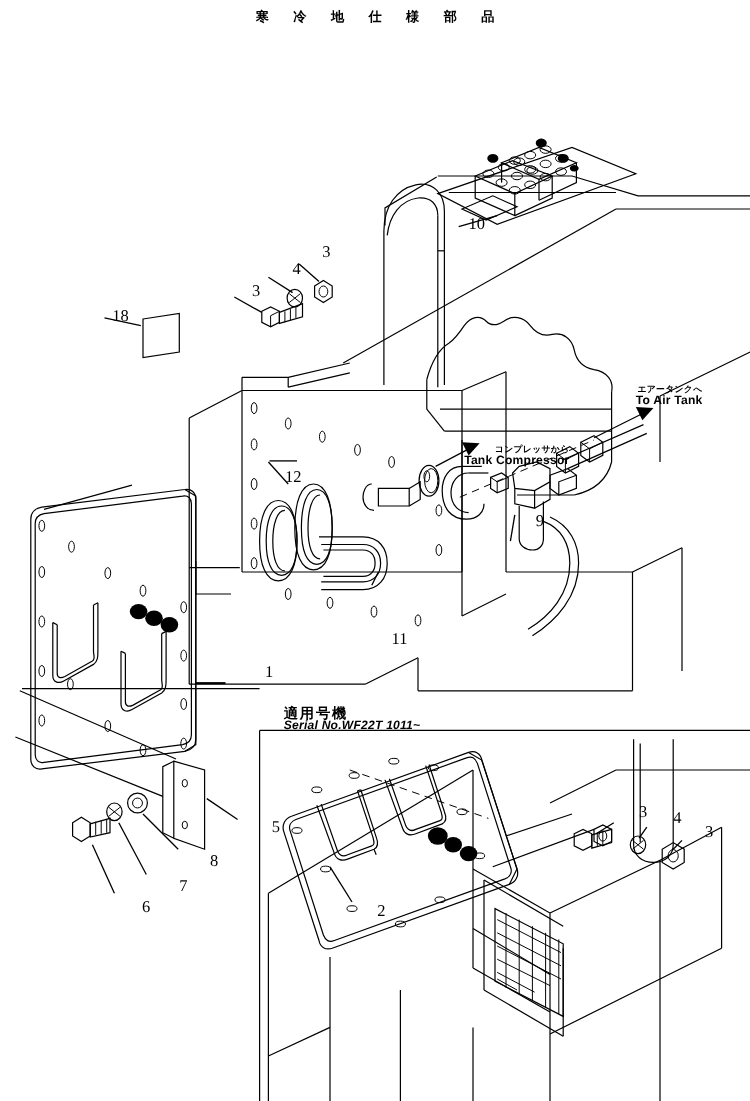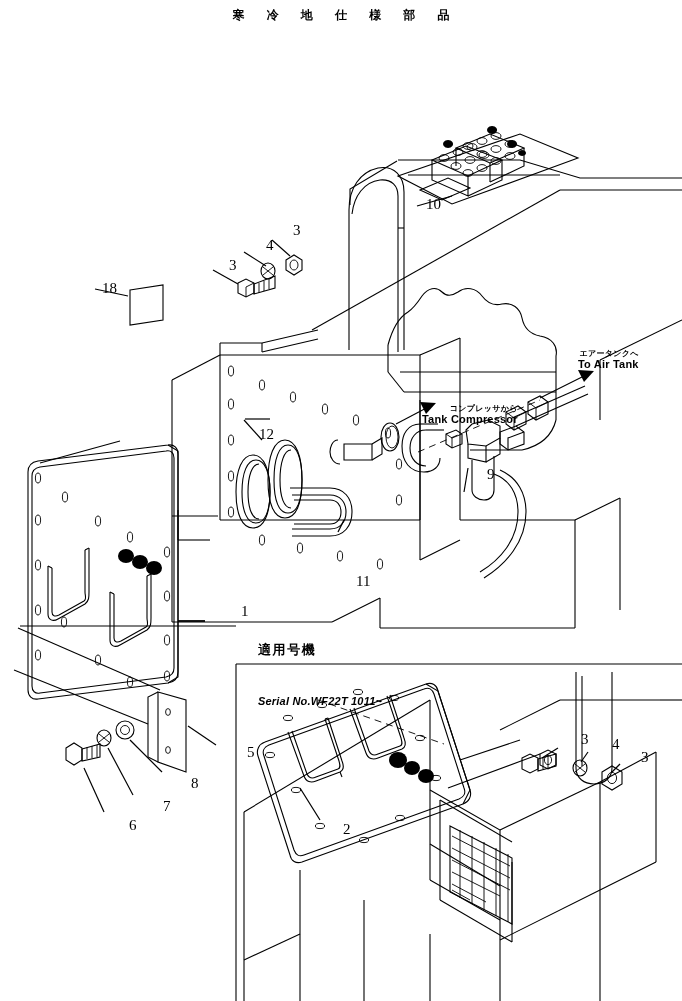--- a/index.html
+++ b/index.html
@@ -87,21 +87,20 @@
     line-height: 9px;
     letter-spacing: 1.6px;
   }
   .serial-note .en {
     font-family: "Liberation Sans", sans-serif;
     font-size: 11px;
     font-style: italic;
     font-weight: bold;
     line-height: 13px;
     letter-spacing: 0.2px;
-    margin-top: 41px;
   }
   svg.draw {
     position: absolute;
     left: 0;
     top: 0;
     width: 682px;
     height: 1001px;
   }
   svg.draw * {
     vector-effect: non-scaling-stroke;

